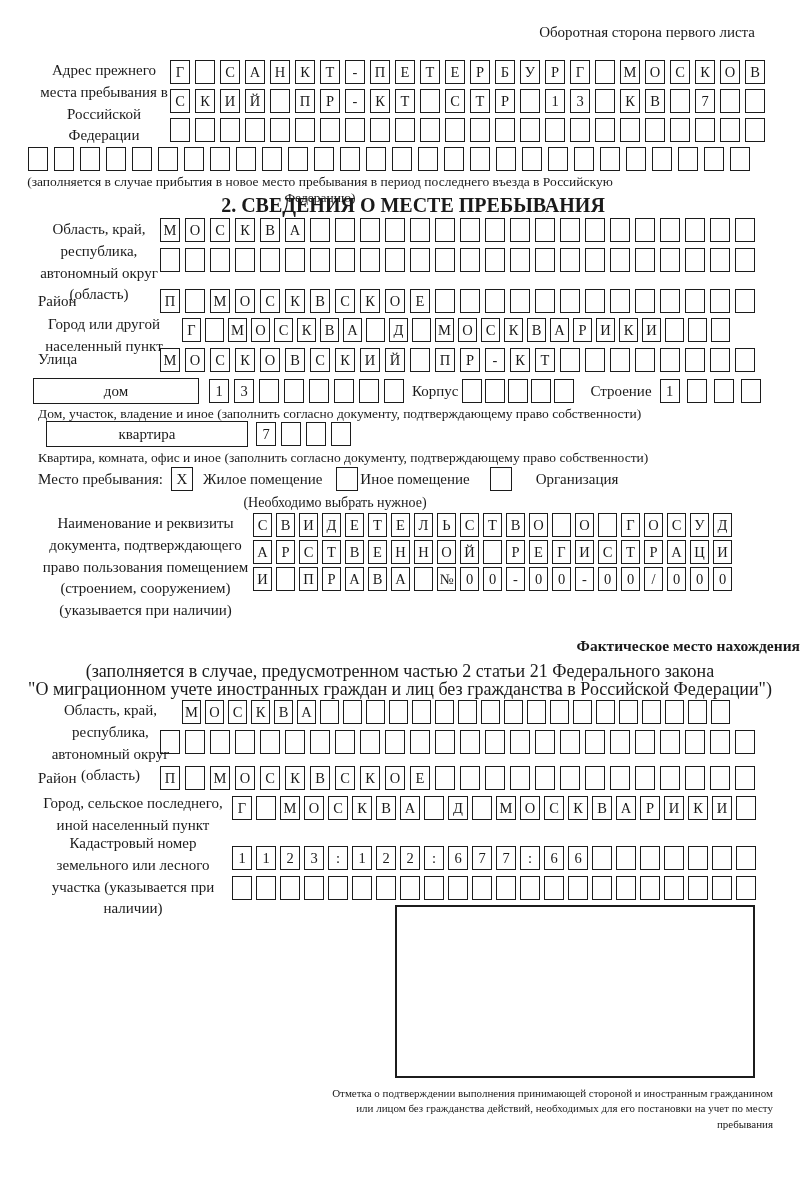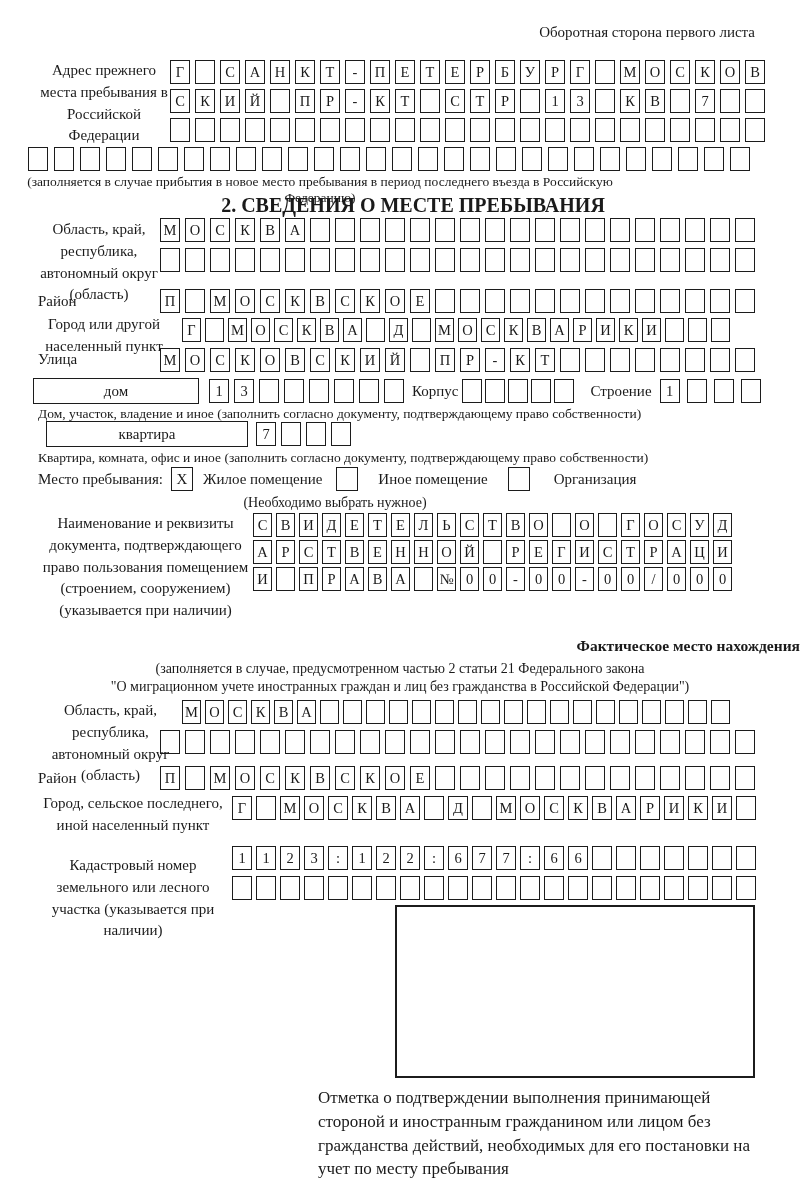--- a/index.html
+++ b/index.html
@@ -11,21 +11,21 @@
     font-family:"Liberation Serif","DejaVu Serif",serif;
     overflow:hidden;
   }
   .abs{position:absolute;text-align:center;}
   .label{font-size:15px;line-height:1.45;}
   .inline-label{font-size:15px;white-space:nowrap;}
   .caption{font-size:13.5px;white-space:nowrap;}
   .caption-center{font-size:13.5px;text-align:center;width:640px;left:0;}
   .title{font-weight:bold;font-size:20px;text-align:center;width:732px;left:0;padding-left:47px;}
   .subtitle{font-weight:bold;font-size:15.5px;text-align:center;width:800px;left:0;}
-  .note-center{font-size:14px;text-align:center;width:800px;left:0;}
+  .note-center{font-size:18px;text-align:center;width:800px;left:0;}
   .cells{display:flex;gap:5px;}
   .cells .cell{
     flex:0 0 auto;box-sizing:border-box;
     width:20px;height:24px;
     border:1.8px solid #1c1c1c;
     display:flex;align-items:center;justify-content:center;
     font-size:14.5px;line-height:1;
   }
   .cells.narrow{gap:4px;}
   .cells.narrow .cell{width:19px;}
@@ -34,21 +34,21 @@
   .row-flex{display:flex;align-items:center;}
   .widebox{
     box-sizing:border-box;border:1.8px solid #1c1c1c;height:26px;
     display:flex;align-items:center;justify-content:center;font-size:15px;
   }
   .checkbox{
     box-sizing:border-box;width:22px;height:24px;border:1.8px solid #1c1c1c;
     display:flex;align-items:center;justify-content:center;font-size:15px;
   }
   .stamp-box{box-sizing:border-box;border:2px solid #1c1c1c;background:#fff;}
-  .stamp-caption{font-size:17px;line-height:1.4;text-align:left;}
+  .stamp-caption{font-size:11px;line-height:1.4;text-align:right;}
 </style>
 </head>
 <body>
 
 <div class="page">
 
   <div class="abs" style="top:24px;right:45px;font-size:15px;">Оборотная сторона первого листа</div>
 
   <div class="abs label" style="left:38px;top:60px;width:132px;">Адрес прежнего места пребывания в Российской Федерации</div>
   <div class="abs cells" style="left:170px;top:60px;">
@@ -340,21 +340,21 @@
         <span class="cell"></span>
       </div>
   </div>
   <div class="abs caption" style="left:38px;top:450px;">Квартира, комната, офис и иное (заполнить согласно документу, подтверждающему право собственности)</div>
 
   <div class="abs row-flex" style="left:38px;top:467px;">
     <span class="inline-label">Место пребывания:</span>
     <span class="checkbox" style="margin-left:8px;">X</span>
     <span class="inline-label" style="margin-left:10px;">Жилое помещение</span>
     <span class="checkbox" style="margin-left:14px;"></span>
-    <span class="inline-label" style="margin-left:20px;">Иное помещение</span>
+    <span class="inline-label" style="margin-left:2px;">Иное помещение</span>
     <span class="checkbox" style="margin-left:20px;"></span>
     <span class="inline-label" style="margin-left:24px;">Организация</span>
   </div>
   <div class="abs label" style="left:38px;top:513px;width:215px;">Наименование и реквизиты документа, подтверждающего право пользования помещением (строением, сооружением) (указывается при наличии)</div>
 
   <div class="abs" style="left:205px;top:495px;width:260px;text-align:center;font-size:14px;">(Необходимо выбрать нужное)</div>
   <div class="abs cells narrow" style="left:253px;top:513px;">
       <span class="cell">С</span>
       <span class="cell">В</span>
       <span class="cell">И</span>
@@ -529,21 +529,21 @@
       <span class="cell">К</span>
       <span class="cell">В</span>
       <span class="cell">А</span>
       <span class="cell">Р</span>
       <span class="cell">И</span>
       <span class="cell">К</span>
       <span class="cell">И</span>
       <span class="cell"></span>
     </div>
 
-  <div class="abs label" style="left:38px;top:833px;width:190px;margin-top:22px;">Кадастровый номер земельного или лесного участка (указывается при наличии)</div>
+  <div class="abs label" style="left:38px;top:833px;width:190px;">Кадастровый номер земельного или лесного участка (указывается при наличии)</div>
   <div class="abs cells g22" style="left:232px;top:846px;">
       <span class="cell">1</span>
       <span class="cell">1</span>
       <span class="cell">2</span>
       <span class="cell">3</span>
       <span class="cell">:</span>
       <span class="cell">1</span>
       <span class="cell">2</span>
       <span class="cell">2</span>
       <span class="cell">:</span>

